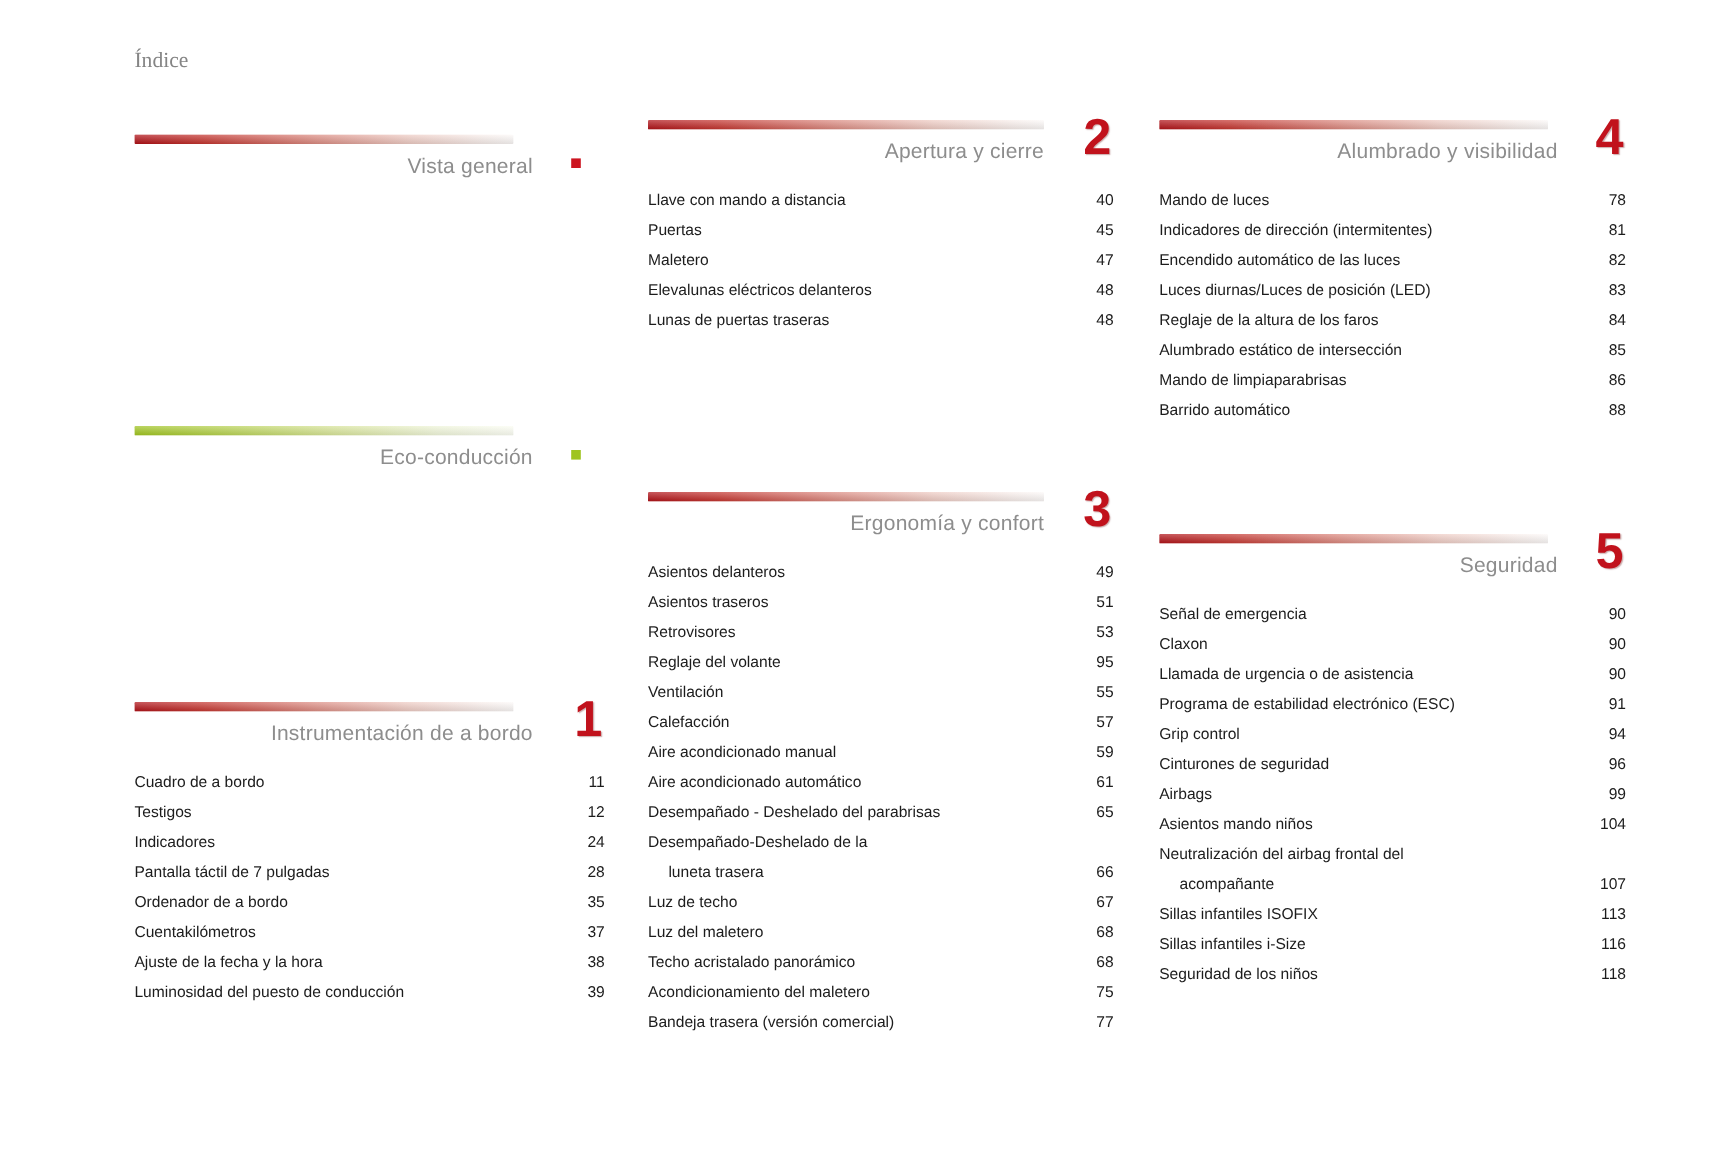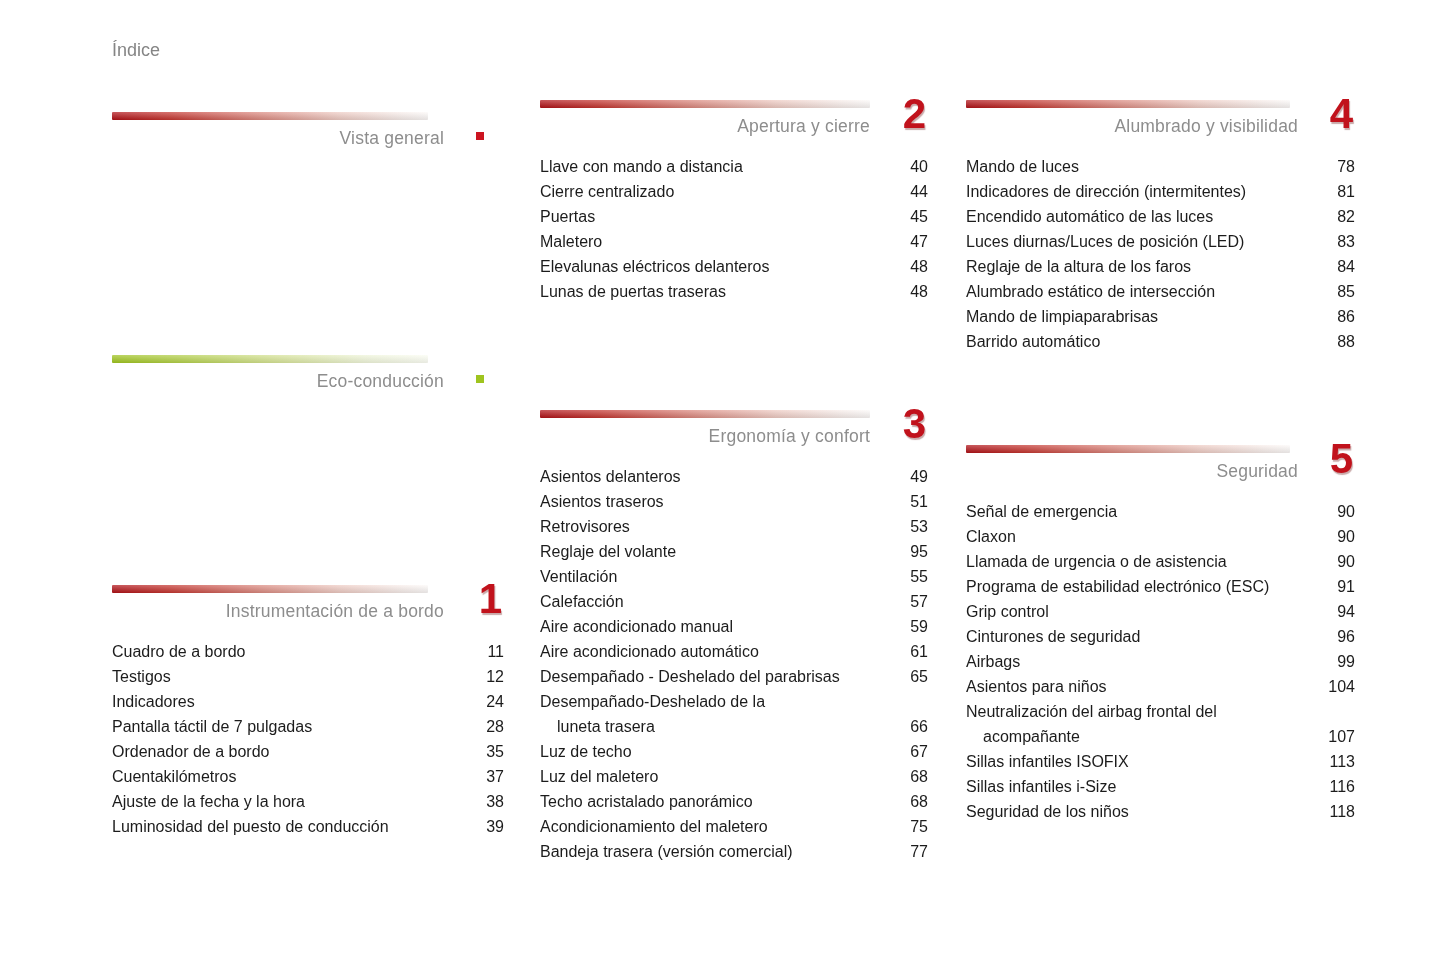--- a/index.html
+++ b/index.html
@@ -11,20 +11,21 @@
     font-family: "Liberation Sans", sans-serif;
     color: #1c1c1c;
     overflow: hidden;
   }
   .page-header {
     position: absolute;
     left: 112px;
     top: 40px;
     font-size: 18px;
     color: #858585;
+    font-family: Liberation Serif, serif;
   }
   .toc-section { position: absolute; }
   .bar {
     height: 8px;
     border-radius: 1px;
   }
   .bar.red {
     background-image:
       linear-gradient(180deg, rgba(255,255,255,0.30), rgba(0,0,0,0.10)),
       linear-gradient(90deg, #b01016 0%, #c5352f 18%, #dd8d83 48%, #efccc4 72%, #f9efec 92%, #fdfaf9 100%);
@@ -60,21 +61,21 @@
     width: 8px;
     height: 8px;
   }
   .marker.red   { background: #cc1420; }
   .marker.green { background: #9fc41f; }
   .items { margin-top: 17px; }
   .toc-row {
     display: flex;
     align-items: flex-end;
     line-height: 25px;
-    font-size: 16px;
+    font-size: 13px;
     cursor: pointer;
   }
   .toc-label {
     flex: 1 1 auto;
     white-space: pre-line;
     padding-left: 17px;
     text-indent: -17px;
   }
   .toc-pagenum {
     flex: 0 0 auto;
@@ -145,24 +146,20 @@
   <section class="toc-section" style="left:540px; top:100px; width:388px;">
     <div class="bar red" style="width:330px;"></div>
     <div class="big-number">2</div>
     <h2 class="section-title" style="width:330px;">Apertura y cierre</h2>
     <div class="items">
         <div class="toc-row">
           <span class="toc-label">Llave con mando a distancia</span>
           <span class="toc-pagenum">40</span>
         </div>
         <div class="toc-row">
-          <span class="toc-label">Cierre centralizado</span>
-          <span class="toc-pagenum">44</span>
-        </div>
-        <div class="toc-row">
           <span class="toc-label">Puertas</span>
           <span class="toc-pagenum">45</span>
         </div>
         <div class="toc-row">
           <span class="toc-label">Maletero</span>
           <span class="toc-pagenum">47</span>
         </div>
         <div class="toc-row">
           <span class="toc-label">Elevalunas eléctricos delanteros</span>
           <span class="toc-pagenum">48</span>
@@ -310,21 +307,21 @@
         </div>
         <div class="toc-row">
           <span class="toc-label">Cinturones de seguridad</span>
           <span class="toc-pagenum">96</span>
         </div>
         <div class="toc-row">
           <span class="toc-label">Airbags</span>
           <span class="toc-pagenum">99</span>
         </div>
         <div class="toc-row">
-          <span class="toc-label">Asientos para niños</span>
+          <span class="toc-label">Asientos mando niños</span>
           <span class="toc-pagenum">104</span>
         </div>
         <div class="toc-row">
           <span class="toc-label">Neutralización del airbag frontal del
 acompañante</span>
           <span class="toc-pagenum">107</span>
         </div>
         <div class="toc-row">
           <span class="toc-label">Sillas infantiles ISOFIX</span>
           <span class="toc-pagenum">113</span>

